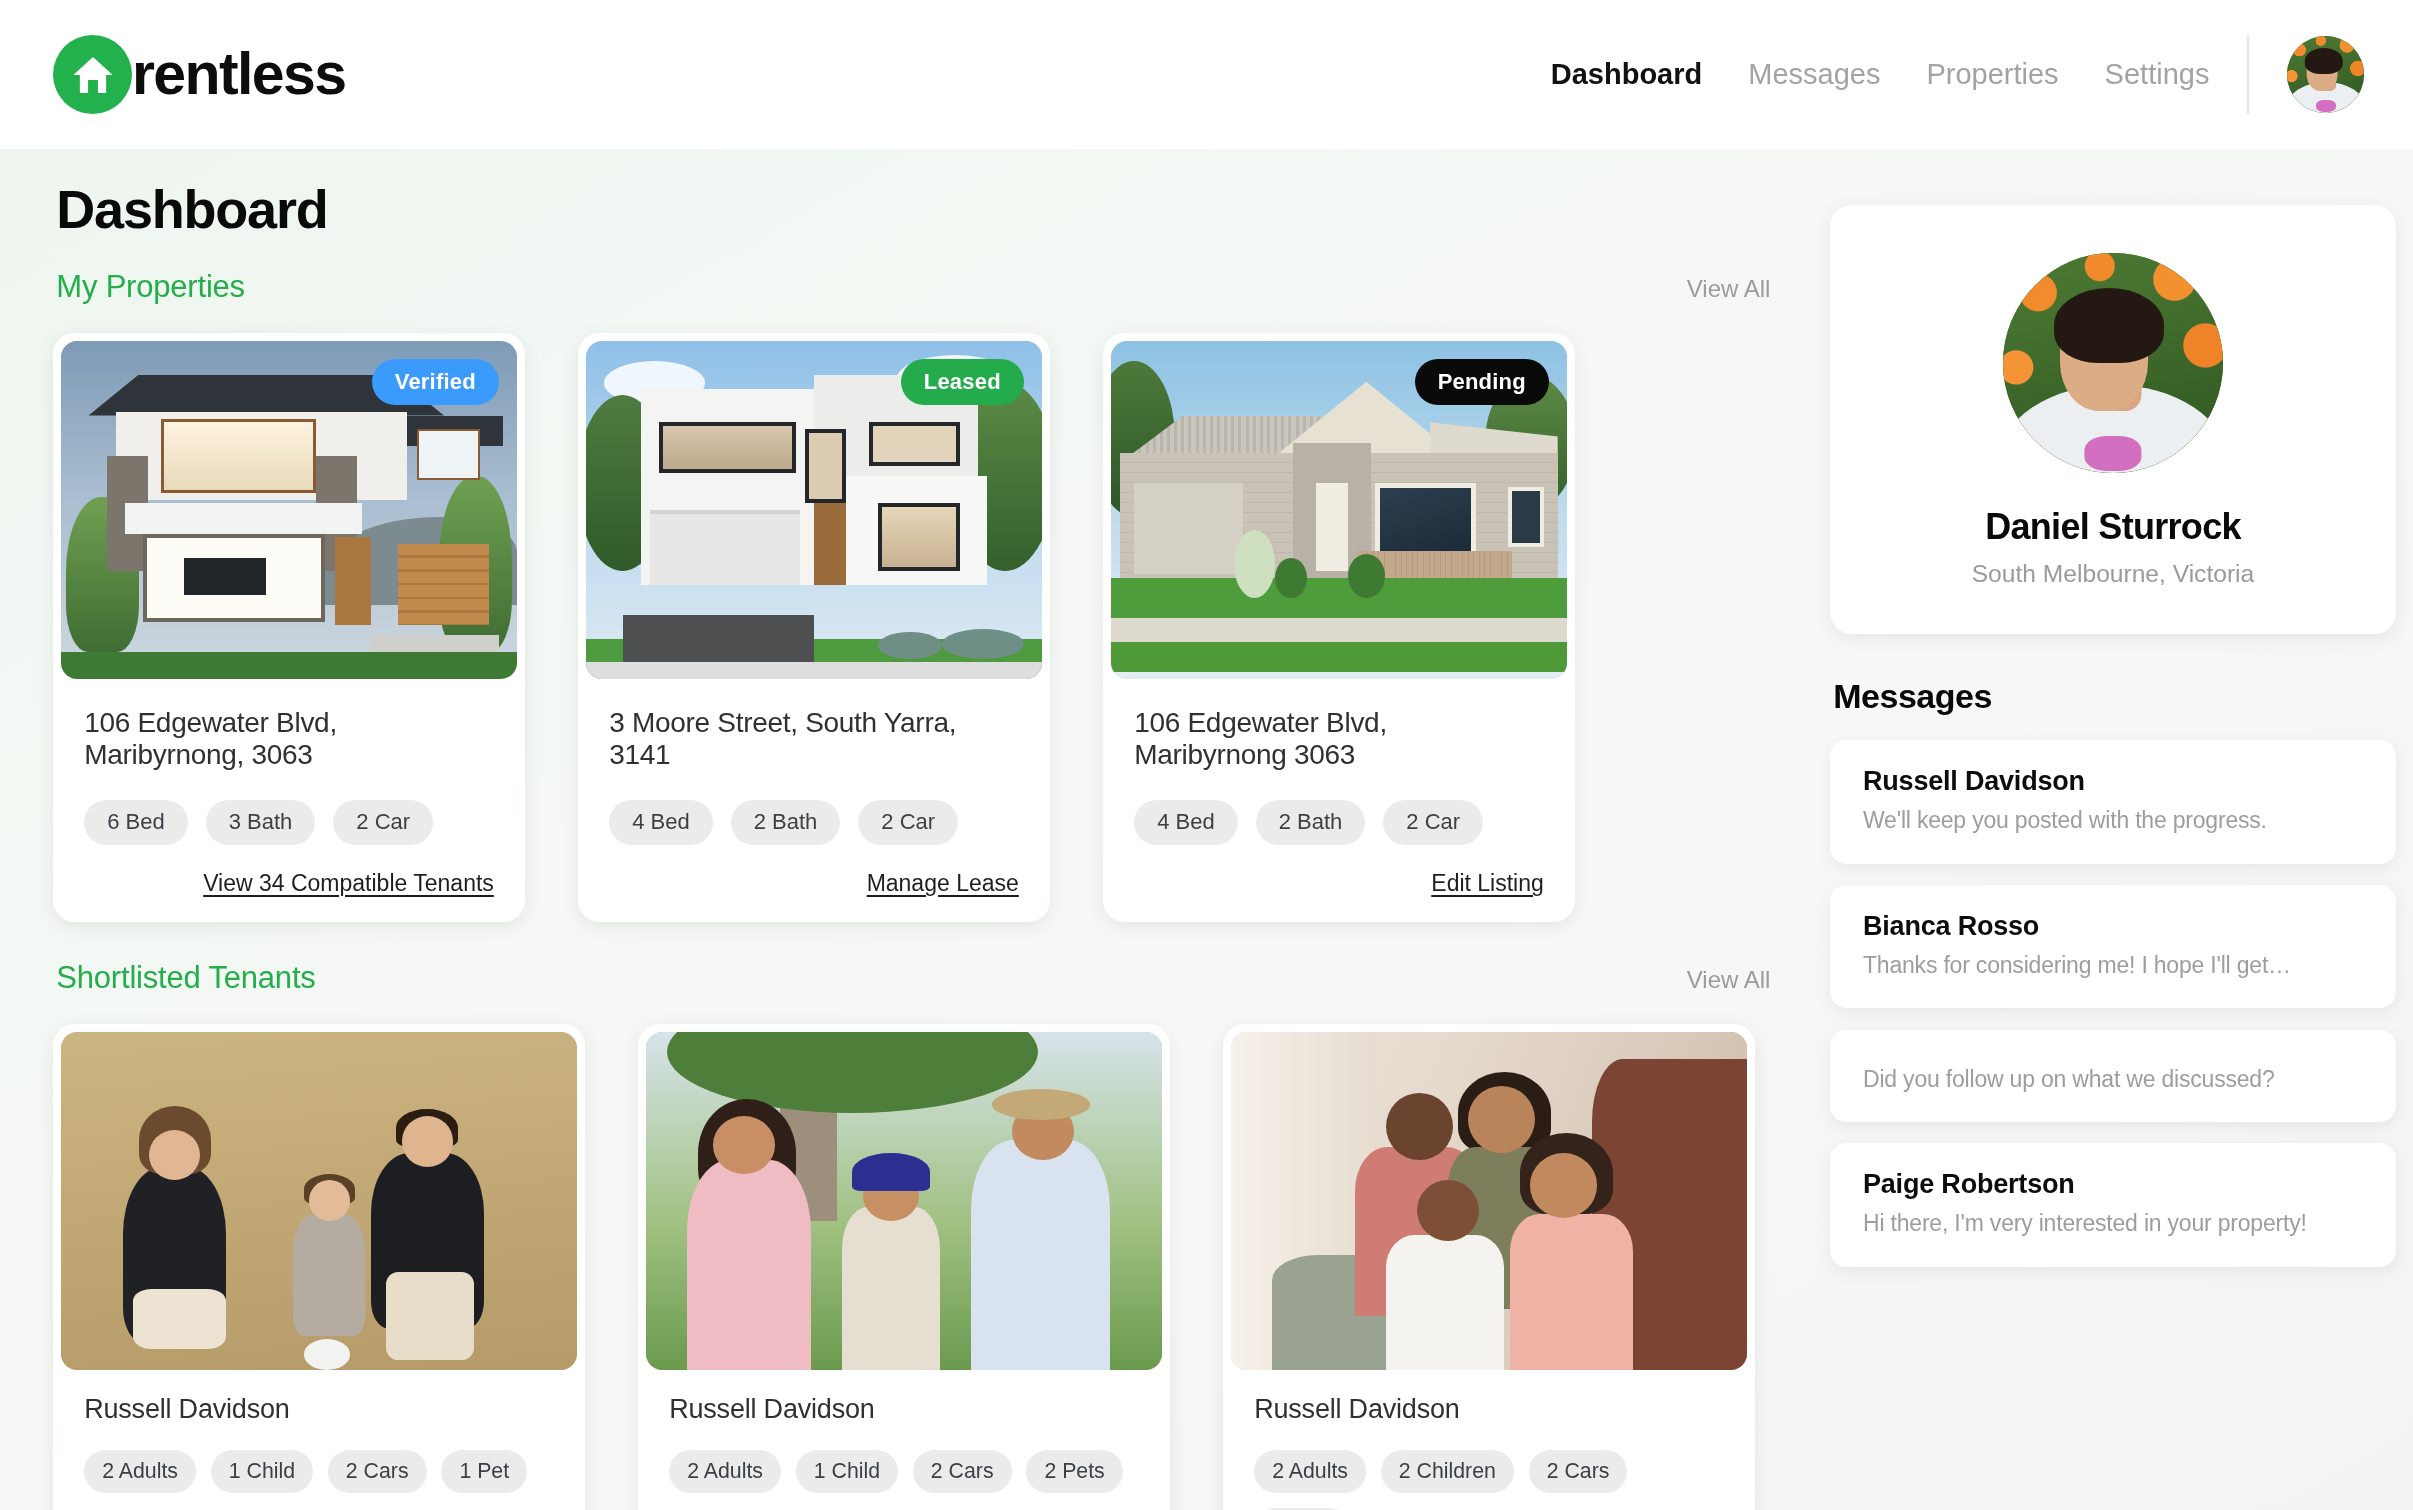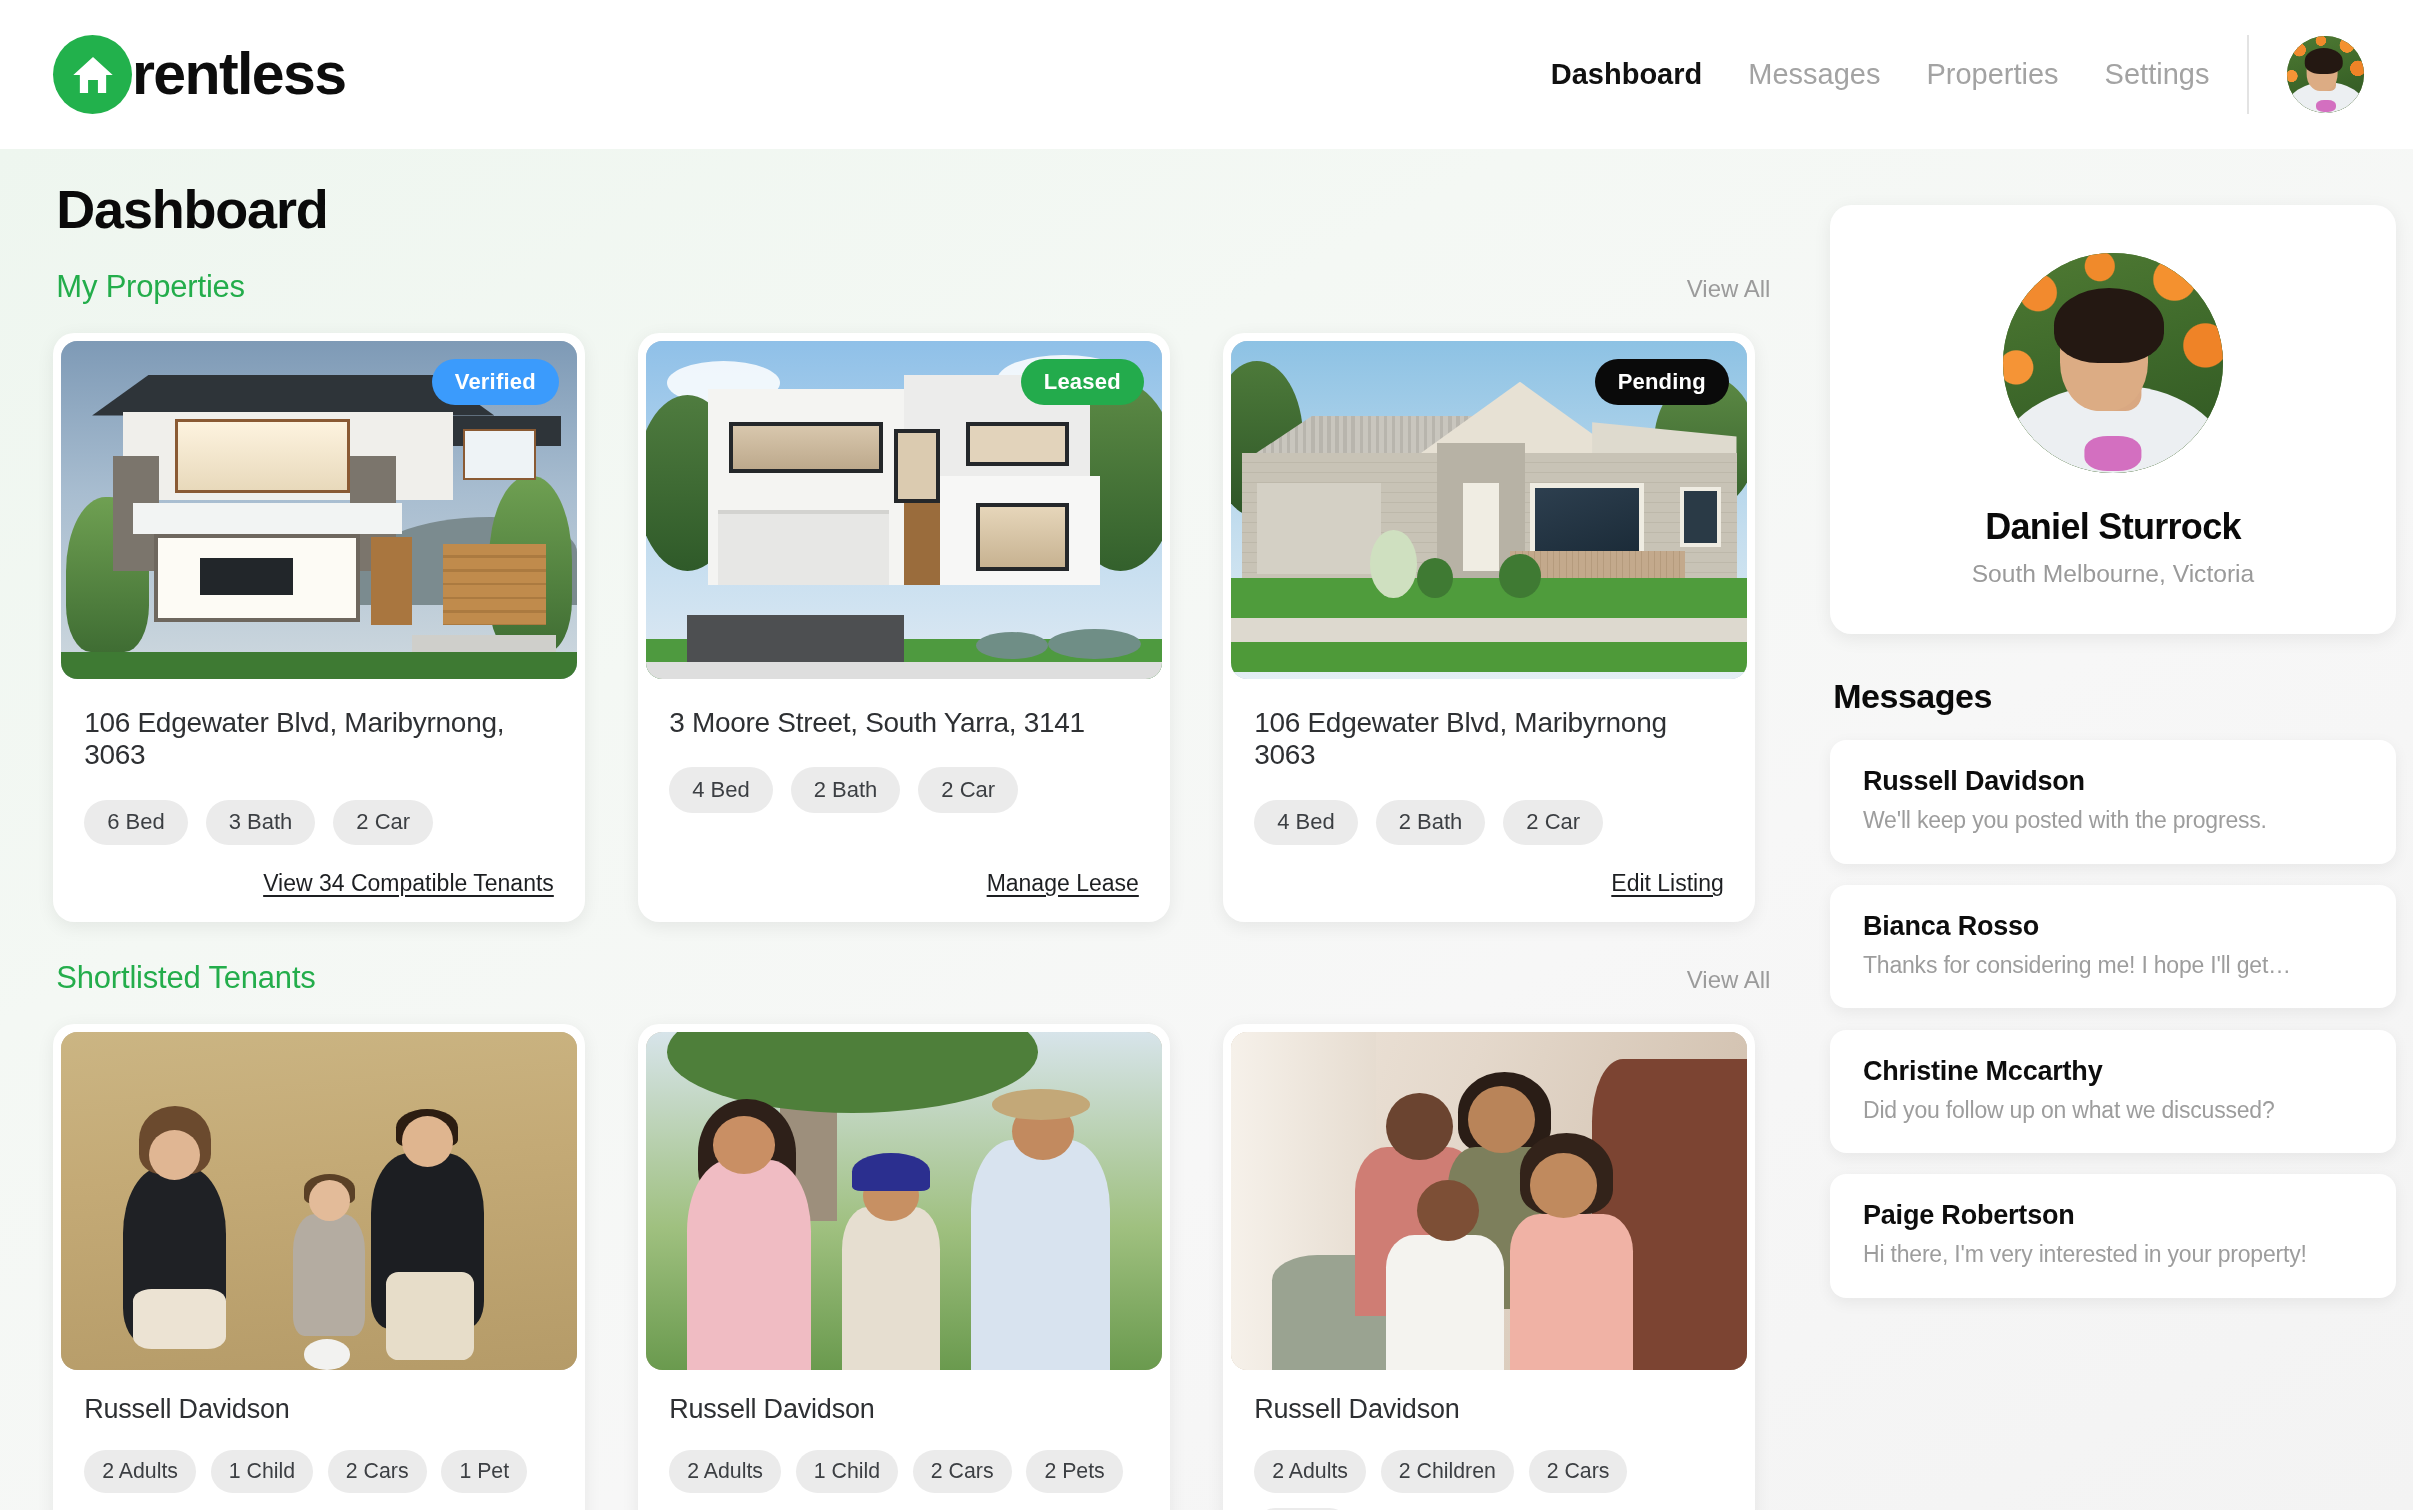--- a/index.html
+++ b/index.html
@@ -109,21 +109,21 @@
   .section-title {
     font-size: 31px; font-weight: 500; color: #23ad4b; letter-spacing: -0.2px;
   }
   .view-all {
     font-size: 24px; color: #9b9b9b; cursor: pointer;
   }
 
   
   .card-row { display: flex; gap: 53px; }
   .prop-card {
-    width: 532px; flex: none;
+    width: 472px; flex: none;
     background: #ffffff;
     border-radius: 21.3px;
     box-shadow: 0 4.9px 18px rgba(0,0,0,0.07);
     padding: 8.2px 8.2px 0 8.2px;
     display: flex; flex-direction: column;
     min-height: 484px;
   }
   .prop-img {
     position: relative;
     height: 338px;
@@ -598,21 +598,20 @@
     <div class="msg-list">
       <div class="msg-card">
         <div class="msg-name">Russell Davidson</div>
         <div class="msg-prev">We'll keep you posted with the progress.</div>
       </div>
       <div class="msg-card">
         <div class="msg-name">Bianca Rosso</div>
         <div class="msg-prev">Thanks for considering me! I hope I'll get…</div>
       </div>
       <div class="msg-card">
-        <div class="msg-name">Christine Mccarthy</div>
         <div class="msg-prev">Did you follow up on what we discussed?</div>
       </div>
       <div class="msg-card">
         <div class="msg-name">Paige Robertson</div>
         <div class="msg-prev">Hi there, I'm very interested in your property!</div>
       </div>
     </div>
   </div>
 </div>
 

